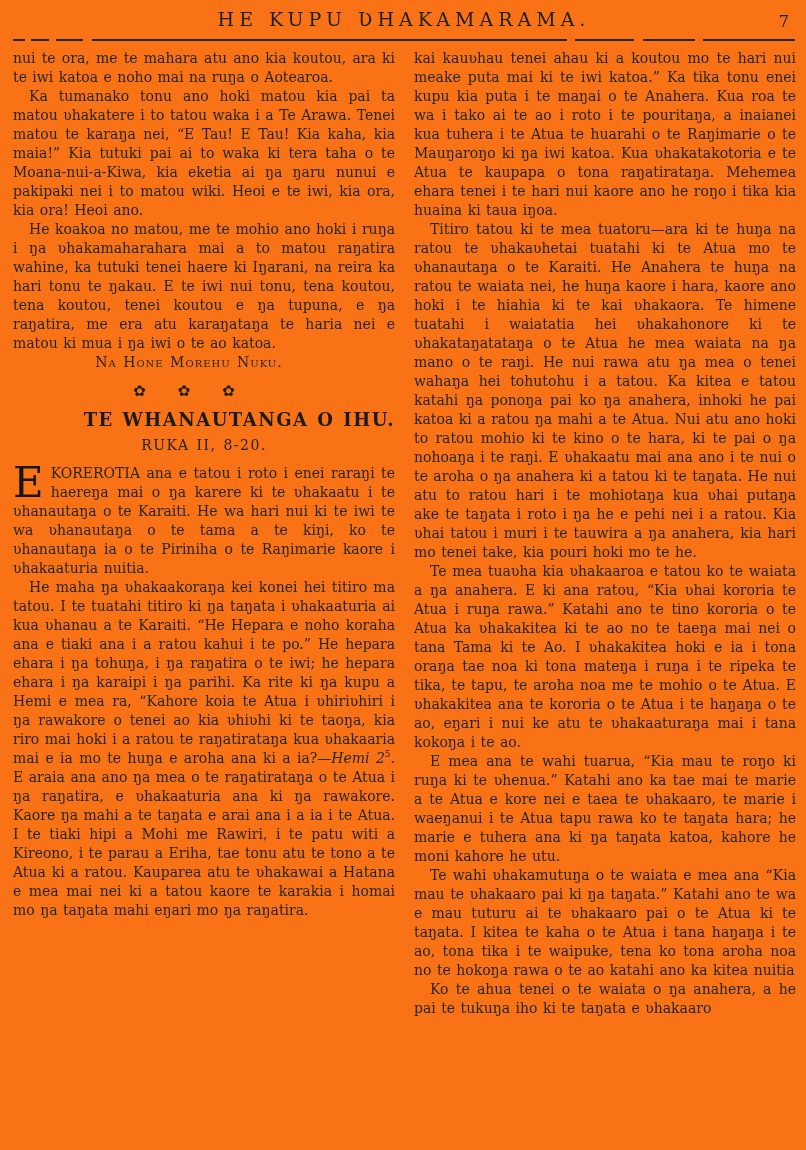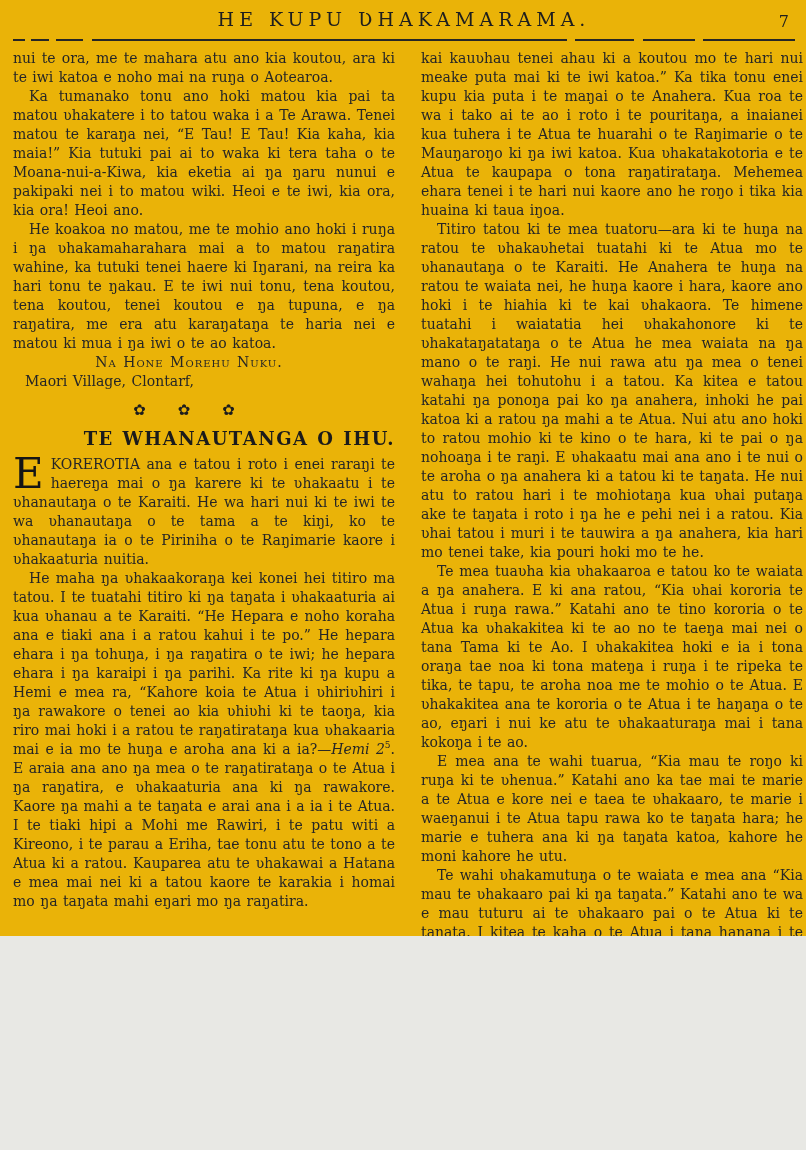--- a/index.html
+++ b/index.html
@@ -1,19 +1,19 @@
 <!DOCTYPE html>
 <html><head>
 <meta charset="utf-8">
 <style>
   html,body{margin:0;padding:0;background:#e8e8e4;}
   .page{
     position:relative;
-    width:806px;height:936px;
-    background:#eab308;
+    width:806px;height:1150px;
+    background:#f97316;
     box-sizing:border-box;
     padding:8px 11px 0 13px;
     overflow:hidden;
     font-family:"DejaVu Serif","DejaVu Sans","Liberation Serif",serif;
     color:#262626;
   }
   .masthead-row{position:relative;height:26px;}
   .masthead{
     margin:0;text-align:center;
     font-size:19px;font-weight:400;
@@ -27,21 +27,21 @@
     height:2px;margin-top:5px;
     background:linear-gradient(90deg,
       #262626 0 1.5%,transparent 1.5% 2.3%,
       #262626 2.3% 4.6%,transparent 4.6% 5.5%,
       #262626 5.5% 9%,transparent 9% 10.1%,
       #262626 10.1% 70.8%,transparent 70.8% 71.9%,
       #262626 71.9% 79.4%,transparent 79.4% 80.6%,
       #262626 80.6% 87.2%,transparent 87.2% 88.2%,
       #262626 88.2% 100%);
   }
-  .columns{display:flex;gap:26px;margin-top:8px;}
+  .columns{display:flex;gap:19px;margin-top:8px;}
   .col{
     flex:0 0 382px;width:382px;
     font-size:14px;line-height:19px;
     text-align:justify;
     word-spacing:1px;
   }
   .col p{margin:0;text-indent:16px;}
   .col p.noindent{text-indent:0;}
   .signature{
     text-indent:0 !important;
@@ -86,42 +86,43 @@
     <div class="header-rule"></div>
   </header>
 
   <main class="columns">
 
     <section class="col">
       <p class="noindent">nui te ora, me te mahara atu ano kia koutou, ara ki te iwi katoa e noho mai na ruŋa o Aotearoa.</p>
       <p>Ka tumanako tonu ano hoki matou kia pai ta matou ʋhakatere i to tatou waka i a Te Arawa.  Tenei matou te karaŋa nei, “E Tau!  E Tau!  Kia kaha, kia maia!”  Kia tutuki pai ai to waka ki tera taha o te Moana-nui-a-Kiwa, kia eketia ai ŋa ŋaru nunui e pakipaki nei i to matou wiki.  Heoi e te iwi, kia ora, kia ora!  Heoi ano.</p>
       <p>He koakoa no matou, me te mohio ano hoki i ruŋa i ŋa ʋhakamaharahara mai a to matou raŋatira wahine, ka tutuki tenei haere ki Iŋarani, na reira ka hari tonu te ŋakau.  E te iwi nui tonu, tena koutou, tena koutou, tenei koutou e ŋa tupuna, e ŋa raŋatira, me era atu karaŋataŋa te haria nei e matou ki mua i ŋa iwi o te ao katoa.</p>
       <p class="signature">Na Hone Morehu Nuku.</p>
-      <p class="noindent addr1">Maori Village, Clontarf,</p>
 
       <div class="ornaments">
         <span>✿</span>
         <span>✿</span>
         <span>✿</span>
       </div>
 
       <h2 class="article-title">TE WHANAUTANGA O IHU.</h2>
+      <h3 class="article-subtitle">RUKA II, 8-20.</h3>
 
       <p class="noindent">
         <span class="dropcap">E</span><span>KOREROTIA ana e tatou i roto i enei raraŋi te haereŋa mai o ŋa karere ki te ʋhakaatu i te ʋhanautaŋa o te Karaiti.  He wa hari nui ki te iwi te wa ʋhanautaŋa o te tama a te kiŋi, ko te ʋhanautaŋa ia o te Piriniha o te Raŋimarie kaore i ʋhakaaturia nuitia.</span>
       </p>
 
       <p>
         <span>He maha ŋa ʋhakaakoraŋa kei konei hei titiro ma tatou.  I te tuatahi titiro ki ŋa taŋata i ʋhakaaturia ai kua ʋhanau a te Karaiti.  “He Hepara e noho koraha ana e tiaki ana i a ratou kahui i te po.”  He hepara ehara i ŋa tohuŋa, i ŋa raŋatira o te iwi; he hepara ehara i ŋa karaipi i ŋa parihi.  Ka rite ki ŋa kupu a Hemi e mea ra, “Kahore koia te Atua i ʋhiriʋhiri i ŋa rawakore o tenei ao kia ʋhiʋhi ki te taoŋa, kia riro mai hoki i a ratou te raŋatirataŋa kua ʋhakaaria mai e ia mo te huŋa e aroha ana ki a ia?—</span><span class="citation">Hemi 2</span><sup class="verse">5</sup><span>.  E araia ana ano ŋa mea o te raŋatirataŋa o te Atua i ŋa raŋatira, e ʋhakaaturia ana ki ŋa rawakore.  Kaore ŋa mahi a te taŋata e arai ana i a ia i te Atua.  I te tiaki hipi a Mohi me Rawiri, i te patu witi a Kireono, i te parau a Eriha, tae tonu atu te tono a te Atua ki a ratou.  Kauparea atu te ʋhakawai a Hatana e mea mai nei ki a tatou kaore te karakia i homai mo ŋa taŋata mahi eŋari mo ŋa raŋatira.</span>
       </p>
 
     </section>
 
     <section class="col">
       <p class="noindent">kai kauʋhau tenei ahau ki a koutou mo te hari nui meake puta mai ki te iwi katoa.”  Ka tika tonu enei kupu kia puta i te maŋai o te Anahera.  Kua roa te wa i tako ai te ao i roto i te pouritaŋa, a inaianei kua tuhera i te Atua te huarahi o te Raŋimarie o te Mauŋaroŋo ki ŋa iwi katoa.  Kua ʋhakatakotoria e te Atua te kaupapa o tona raŋatirataŋa.  Mehemea ehara tenei i te hari nui kaore ano he roŋo i tika kia huaina ki taua iŋoa.</p>
       <p>Titiro tatou ki te mea tuatoru—ara ki te huŋa na ratou te ʋhakaʋhetai tuatahi ki te Atua mo te ʋhanautaŋa o te Karaiti.  He Anahera te huŋa na ratou te waiata nei, he huŋa kaore i hara, kaore ano hoki i te hiahia ki te kai ʋhakaora.  Te himene tuatahi i waiatatia hei ʋhakahonore ki te ʋhakataŋatataŋa o te Atua he mea waiata na ŋa mano o te raŋi.  He nui rawa atu ŋa mea o tenei wahaŋa hei tohutohu i a tatou.  Ka kitea e tatou katahi ŋa ponoŋa pai ko ŋa anahera, inhoki he pai katoa ki a ratou ŋa mahi a te Atua.  Nui atu ano hoki to ratou mohio ki te kino o te hara, ki te pai o ŋa nohoaŋa i te raŋi.  E ʋhakaatu mai ana ano i te nui o te aroha o ŋa anahera ki a tatou ki te taŋata.  He nui atu to ratou hari i te mohiotaŋa kua ʋhai putaŋa ake te taŋata i roto i ŋa he e pehi nei i a ratou.  Kia ʋhai tatou i muri i te tauwira a ŋa anahera, kia hari mo tenei take, kia pouri hoki mo te he.</p>
       <p>Te mea tuaʋha kia ʋhakaaroa e tatou ko te waiata a ŋa anahera.  E ki ana ratou, “Kia ʋhai kororia te Atua i ruŋa rawa.”  Katahi ano te tino kororia o te Atua ka ʋhakakitea ki te ao no te taeŋa mai nei o tana Tama ki te Ao.  I ʋhakakitea hoki e ia i tona oraŋa tae noa ki tona mateŋa i ruŋa i te ripeka te tika, te tapu, te aroha noa me te mohio o te Atua.  E ʋhakakitea ana te kororia o te Atua i te haŋaŋa o te ao, eŋari i nui ke atu te ʋhakaaturaŋa mai i tana kokoŋa i te ao.</p>
       <p>E mea ana te wahi tuarua, “Kia mau te roŋo ki ruŋa ki te ʋhenua.”  Katahi ano ka tae mai te marie a te Atua e kore nei e taea te ʋhakaaro, te marie i waeŋanui i te Atua tapu rawa ko te taŋata hara; he marie e tuhera ana ki ŋa taŋata katoa, kahore he moni kahore he utu.</p>
       <p>Te wahi ʋhakamutuŋa o te waiata e mea ana “Kia mau te ʋhakaaro pai ki ŋa taŋata.”  Katahi ano te wa e mau tuturu ai te ʋhakaaro pai o te Atua ki te taŋata.  I kitea te kaha o te Atua i tana haŋaŋa i te ao, tona tika i te waipuke, tena ko tona aroha noa no te hokoŋa rawa o te ao katahi ano ka kitea nuitia</p>
+      <p>Ko te ahua tenei o te waiata o ŋa anahera, a he pai te tukuŋa iho ki te taŋata e ʋhakaaro</p>
     </section>
 
   </main>
 </div>
 
 </body></html>

